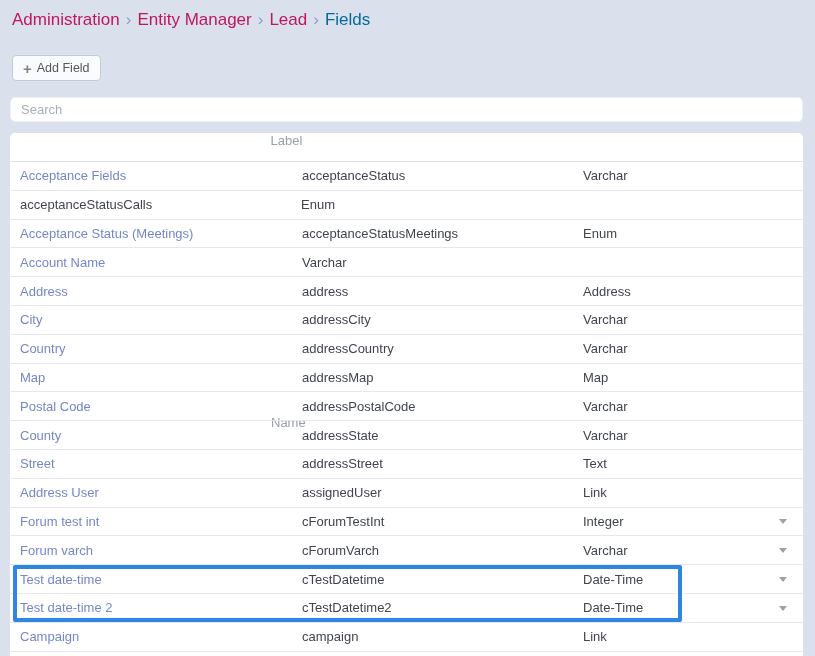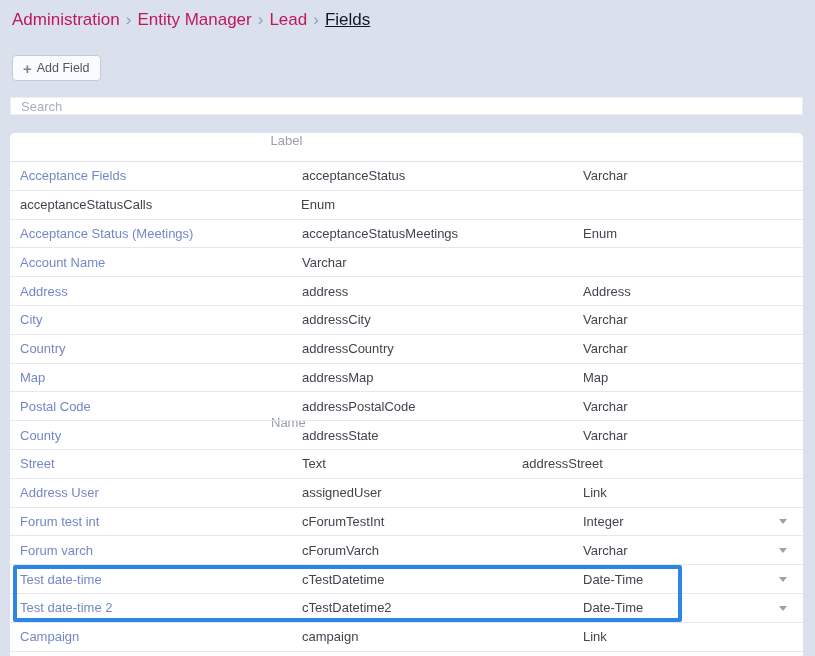--- a/index.html
+++ b/index.html
@@ -11,44 +11,44 @@
   }
   .page { position: relative; width: 815px; height: 656px; }
 
   
   .breadcrumb {
     position: absolute; left: 12px; top: 10px;
     font-size: 17px; color: #42464d; white-space: nowrap;
   }
   .breadcrumb a { color: #be185d; text-decoration: none; cursor: pointer; }
   .breadcrumb .sep { color: #8e9bd0; padding: 0 6px; }
-  .breadcrumb .current { color: #0f172a; text-decoration: underline; }
+  .breadcrumb .current { color: #0369a1; }
 
   
   .btn-add {
     position: absolute; left: 12px; top: 55px;
     height: 26px; padding: 0 10px;
     background: #fafbfc;
     border: 1px solid #c5cbd6;
     border-radius: 4px;
     font-size: 12.5px; color: #53575e;
     display: inline-flex; align-items: center; gap: 5px;
     cursor: pointer; box-sizing: border-box;
     font-family: inherit;
   }
   .btn-add .plus {
     color: #7d838c; font-size: 15px; font-weight: bold; line-height: 1;
   }
 
   
   .search-input {
     position: absolute; left: 10px; top: 97px;
-    width: 793px; height: 18px;
+    width: 793px; height: 25px;
     border: 1px solid #eceff6;
-    border-radius: 0;
+    border-radius: 5px;
     background: #ffffff;
     box-sizing: border-box;
     padding: 0 10px;
     font-size: 13px; color: #42474f;
     font-family: inherit;
     outline: none;
   }
   .search-input::placeholder { color: #a9aeb8; }
 
   
@@ -166,22 +166,22 @@
           <div class="cell col-name">addressPostalCode</div>
           <div class="cell col-type">Varchar</div>
         </div>
         <div class="trow">
           <a class="cell col-label label-link">County</a>
           <div class="cell col-name">addressState</div>
           <div class="cell col-type">Varchar</div>
         </div>
         <div class="trow">
           <a class="cell col-label label-link">Street</a>
+          <div class="cell col-name">addressStreet</div>
           <div class="cell col-type">Text</div>
-          <div class="cell col-name">addressStreet</div>
         </div>
         <div class="trow">
           <a class="cell col-label label-link">Address User</a>
           <div class="cell col-name">assignedUser</div>
           <div class="cell col-type">Link</div>
         </div>
         <div class="trow">
           <a class="cell col-label label-link">Forum test int</a>
           <div class="cell col-name">cForumTestInt</div>
           <div class="cell col-type">Integer</div>

